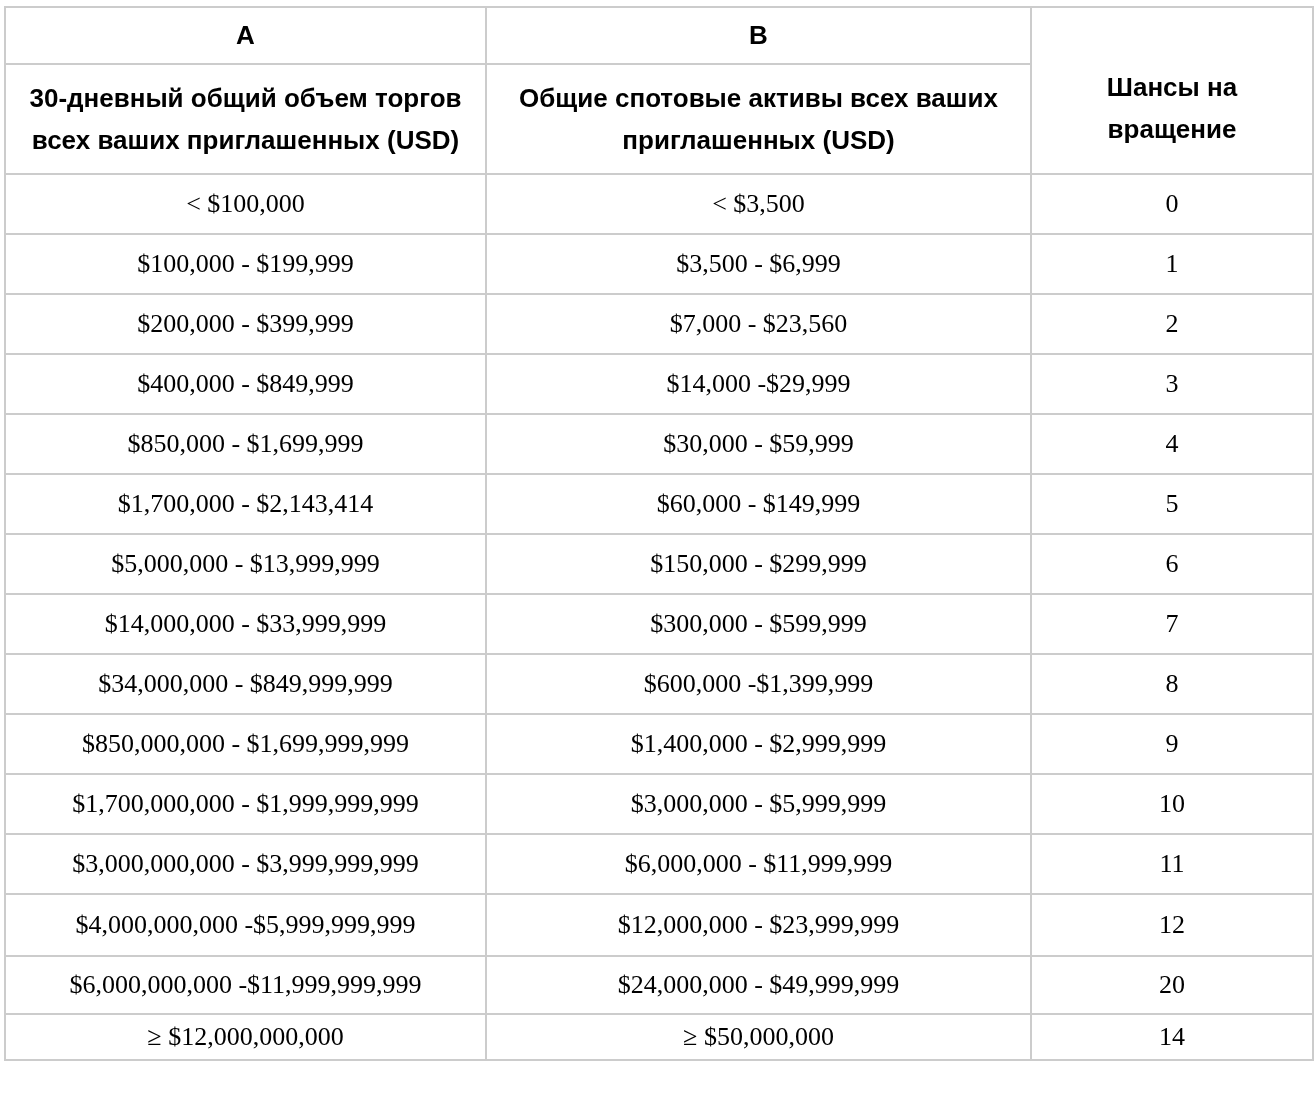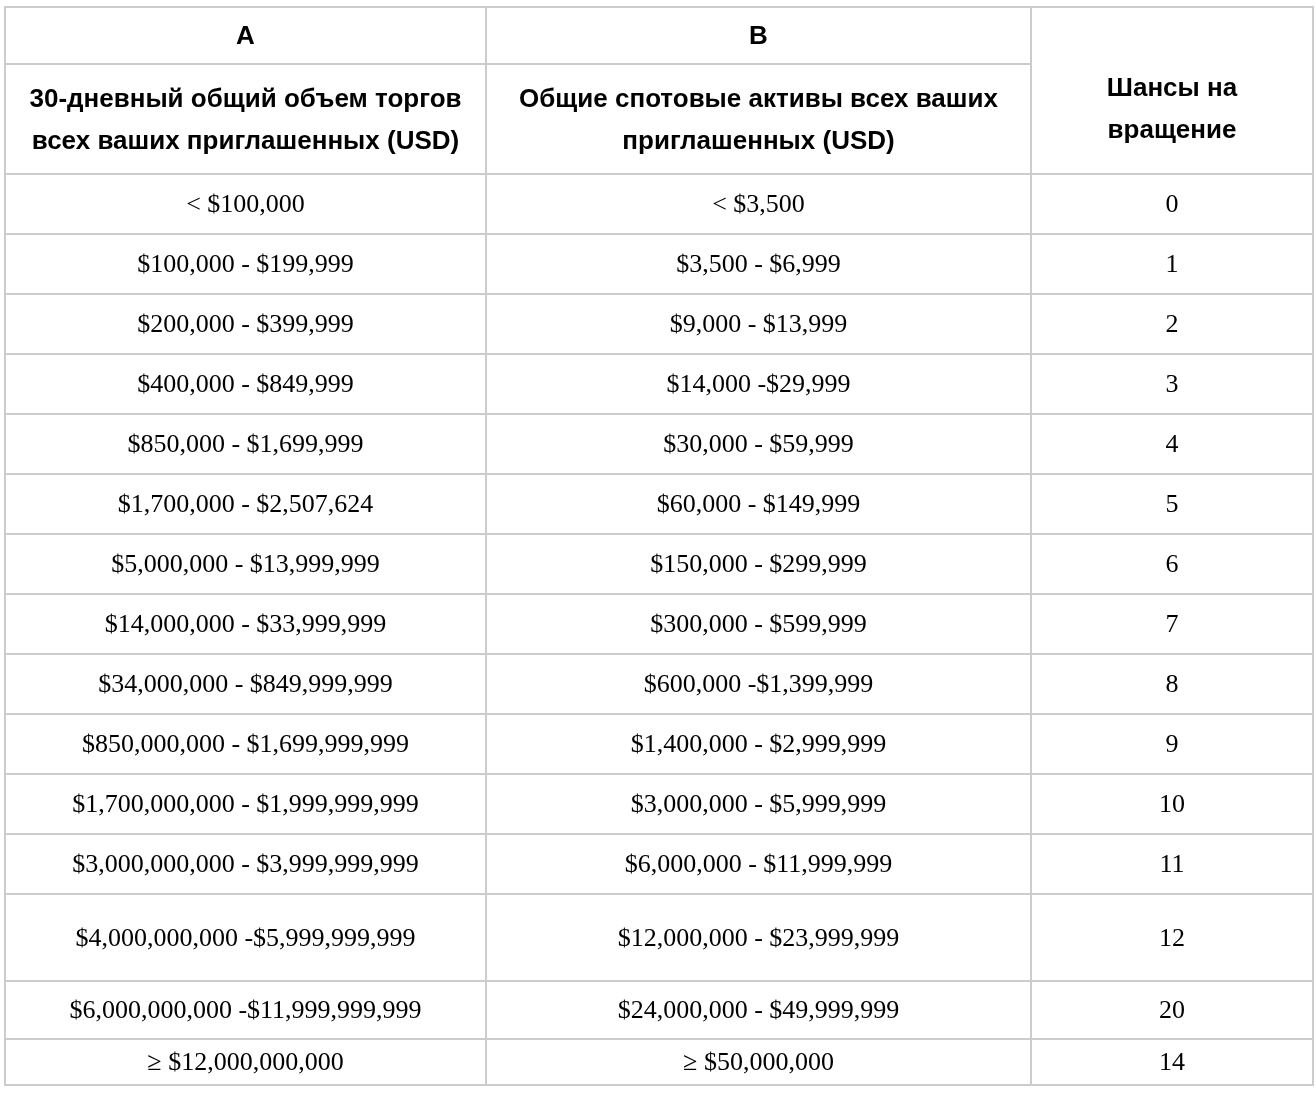--- a/index.html
+++ b/index.html
@@ -42,21 +42,21 @@
   tr.row-names th {
     line-height: 42px;
   }
   th.spins-head {
     line-height: 42px;
     padding-top: 36px;
   }
   .hdr-inner { display: inline-block; }
   .spins-inner { max-width: 172px; }
   tbody tr { height: 60px; font-family: Liberation Serif, serif; }
-  tbody tr:nth-child(13) { height: 87px; }
+  tbody tr:nth-child(13) { height: 62px; }
   tbody tr:nth-child(14) { height: 58px; margin-left: 12px; }
   tbody tr:nth-child(15) { height: 46px; }
 </style>
 </head>
 <body>
 
 <div class="page">
   <table class="spins-table">
     <colgroup>
       <col style="width:481px">
@@ -90,35 +90,35 @@
           <td>&lt; $3,500</td>
           <td>0</td>
         </tr>
         <tr>
           <td>$100,000 - $199,999</td>
           <td>$3,500 - $6,999</td>
           <td>1</td>
         </tr>
         <tr>
           <td>$200,000 - $399,999</td>
-          <td>$9,000 - $13,999</td>
+          <td>$7,000 - $23,560</td>
           <td>2</td>
         </tr>
         <tr>
           <td>$400,000 - $849,999</td>
           <td>$14,000 -$29,999</td>
           <td>3</td>
         </tr>
         <tr>
           <td>$850,000 - $1,699,999</td>
           <td>$30,000 - $59,999</td>
           <td>4</td>
         </tr>
         <tr>
-          <td>$1,700,000 - $2,507,624</td>
+          <td>$1,700,000 - $2,143,414</td>
           <td>$60,000 - $149,999</td>
           <td>5</td>
         </tr>
         <tr>
           <td>$5,000,000 - $13,999,999</td>
           <td>$150,000 - $299,999</td>
           <td>6</td>
         </tr>
         <tr>
           <td>$14,000,000 - $33,999,999</td>

